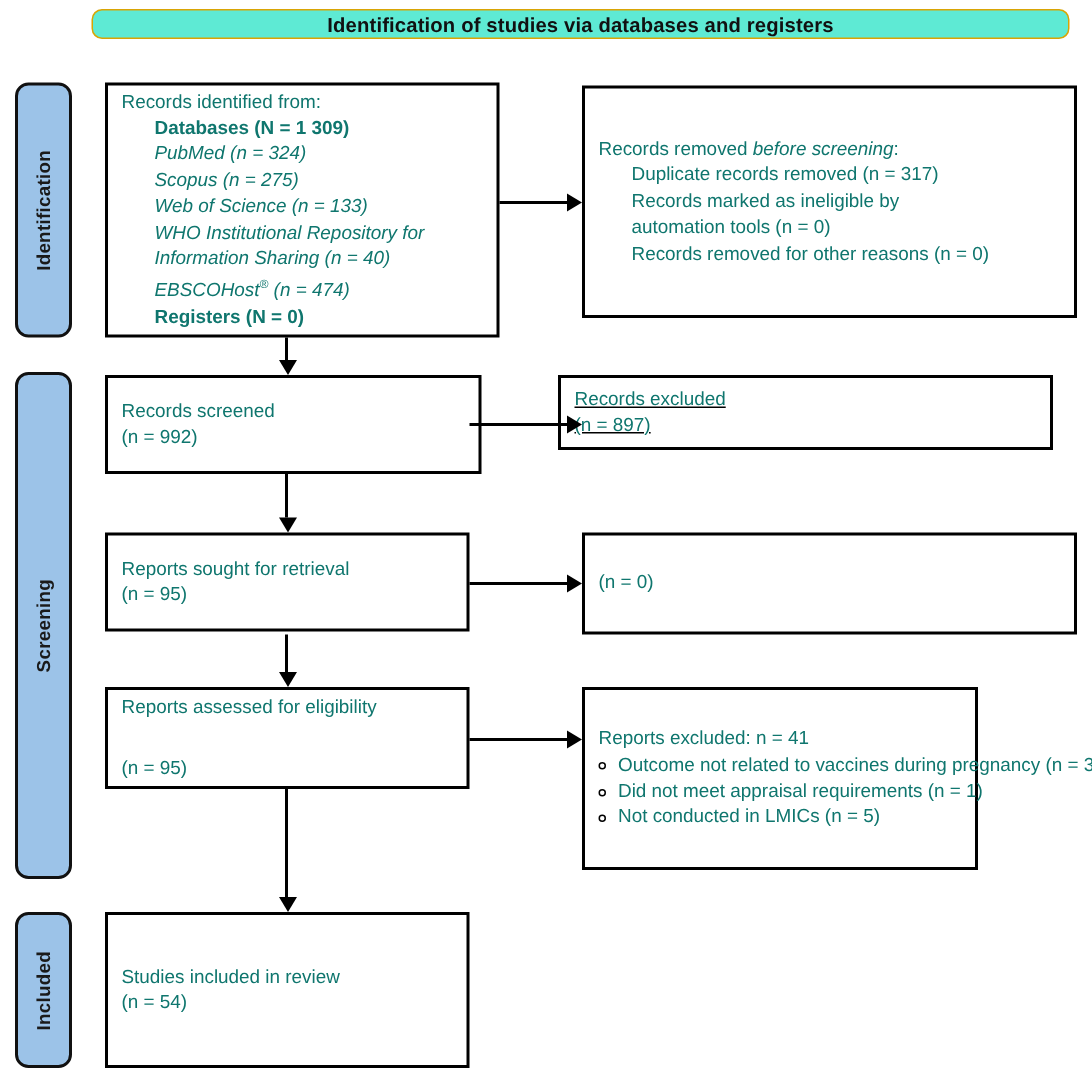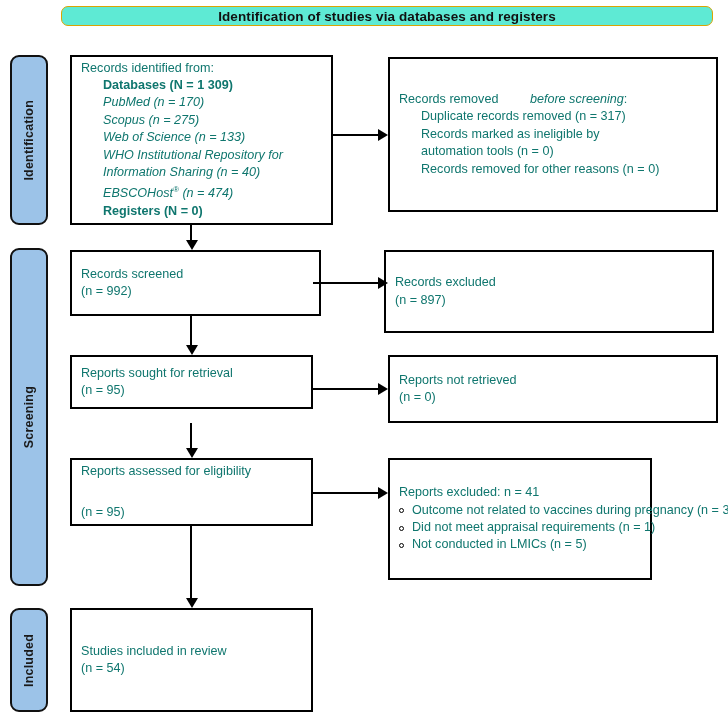--- a/index.html
+++ b/index.html
@@ -81,21 +81,21 @@
   }
   .box p {
     margin: 0;
     font-size: 12.6px;
     line-height: 17.4px;
     color: #0f766e;
     white-space: nowrap;
   }
   .ind  { padding-left: 22px; }
   .b    { font-weight: bold; }
-  .i    { font-style: italic; margin-left: 28px; }
+  .i    { font-style: italic; }
   sup   { font-size: 8px; vertical-align: super; }
 
   
   .reason {
     position: relative;
     padding-left: 13px;
     white-space: normal;
   }
   .reason .bullet {
     position: absolute;
@@ -105,22 +105,22 @@
     height: 5px;
     border: 1px solid #000000;
     border-radius: 50%;
     box-sizing: border-box;
   }
 
   
   #box-identified     { left: 70px;  top: 55px;  width: 263px; height: 170px; }
   #box-removed        { left: 388px; top: 57px;  width: 330px; height: 155px; }
   #box-screened       { left: 70px;  top: 250px; width: 251px; height: 66px;  }
-  #box-excluded       { left: 384px; top: 250px; width: 330px; height: 83px;  }
-  #box-sought         { left: 70px;  top: 355px; width: 243px; height: 54px;  }
+  #box-excluded       { left: 372px; top: 250px; width: 330px; height: 50px; text-decoration: underline;  }
+  #box-sought         { left: 70px;  top: 355px; width: 243px; height: 66px;  }
   #box-not-retrieved  { left: 388px; top: 355px; width: 330px; height: 68px;  }
   #box-assessed       { left: 70px;  top: 458px; width: 243px; height: 68px; gap: 24px;  }
   #box-excl-reasons   { left: 388px; top: 458px; width: 264px; height: 122px; }
   #box-included       { left: 70px;  top: 608px; width: 243px; height: 104px; }
 
   
   .hline, .vline {
     position: absolute;
     background: #000000;
   }
@@ -156,21 +156,21 @@
   <div class="stage" id="stage-screening">
     <span class="stage-text">Screening</span>
   </div>
   <div class="stage" id="stage-included">
     <span class="stage-text">Included</span>
   </div>
 
   <div class="box" id="box-identified">
     <p>Records identified from:</p>
     <p class="ind b">Databases (N = 1 309)</p>
-    <p class="ind i">PubMed (n = 170)</p>
+    <p class="ind i">PubMed (n = 324)</p>
     <p class="ind i">Scopus (n = 275)</p>
     <p class="ind i">Web of Science (n = 133)</p>
     <p class="ind i">WHO Institutional Repository for</p>
     <p class="ind i">Information Sharing (n = 40)</p>
     <p class="ind i"><span>EBSCOHost</span><sup>®</sup><span> (n = 474)</span></p>
     <p class="ind b">Registers (N = 0)</p>
   </div>
 
   <div class="box" id="box-removed">
     <p><span>Records removed </span><span class="i">before screening</span><span>:</span></p>
@@ -189,21 +189,20 @@
     <p>Records excluded</p>
     <p>(n = 897)</p>
   </div>
 
   <div class="box" id="box-sought">
     <p>Reports sought for retrieval</p>
     <p>(n = 95)</p>
   </div>
 
   <div class="box" id="box-not-retrieved">
-    <p>Reports not retrieved</p>
     <p>(n = 0)</p>
   </div>
 
   <div class="box" id="box-assessed">
     <p>Reports assessed for eligibility</p>
     <p>(n = 95)</p>
   </div>
 
   <div class="box" id="box-excl-reasons">
     <p>Reports excluded: n = 41</p>

